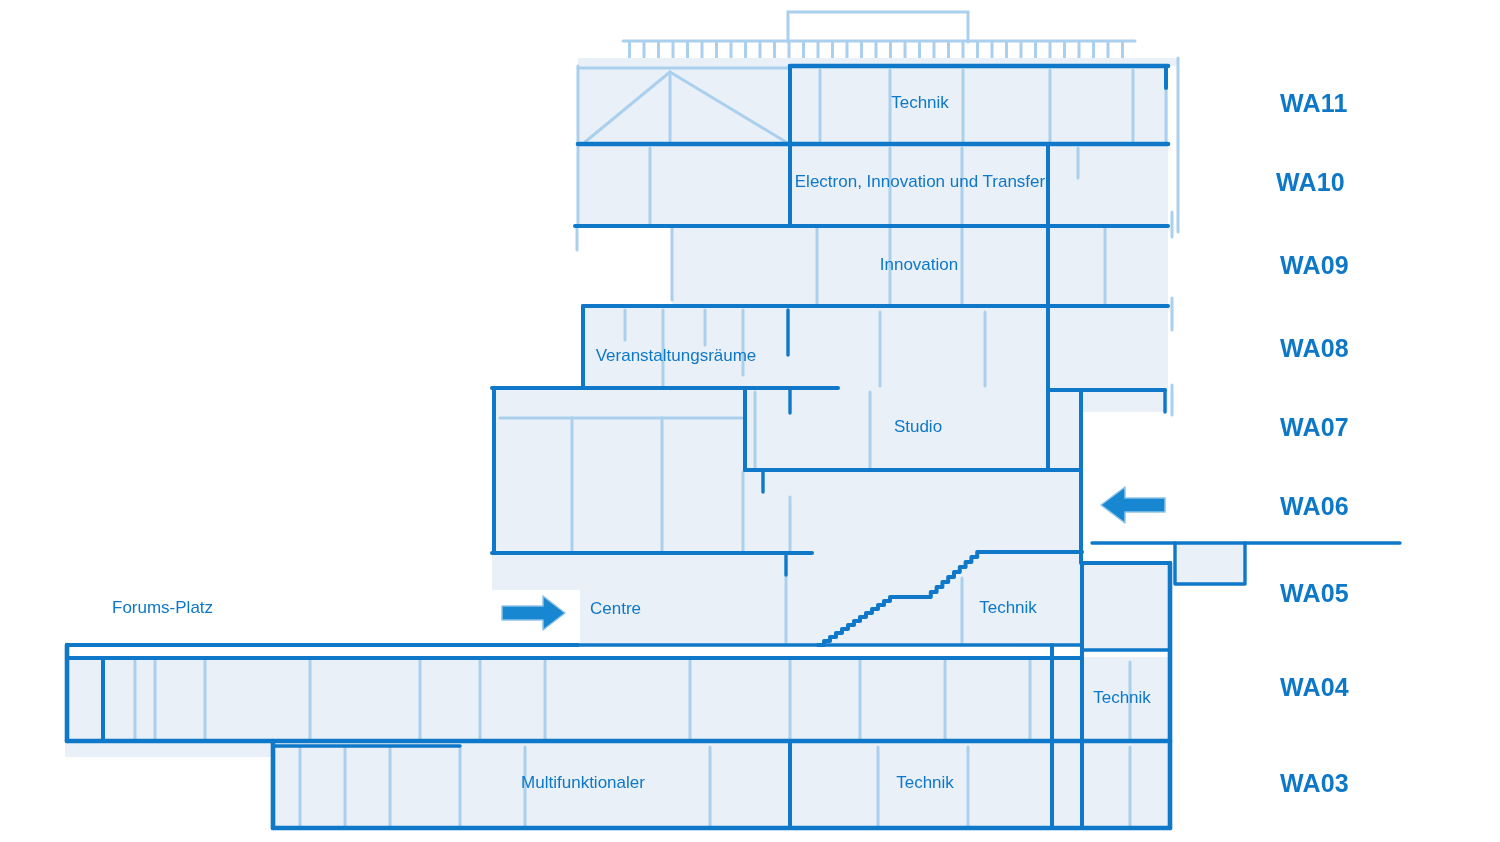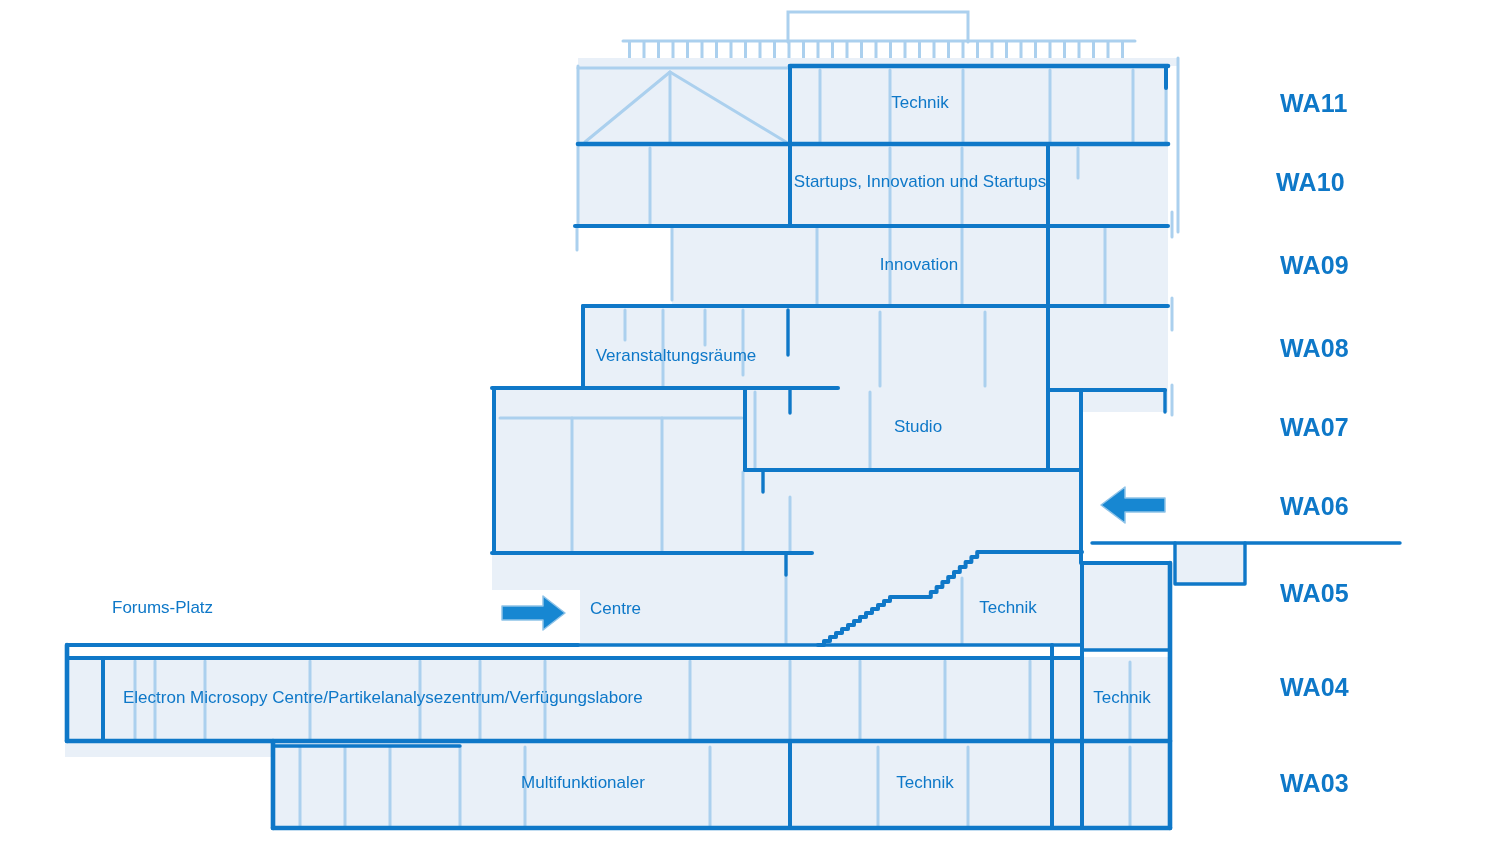--- a/index.html
+++ b/index.html
@@ -185,28 +185,27 @@
     <path class="ld" d="M818,645 l6,0 l0,-4 l6,0 l0,-4 l6,0 l0,-4 l6,0 l0,-4 l6,0 l0,-4 l6,0 l0,-4 l6,0 l0,-4 l6,0 l0,-4 l6,0 l0,-4 l6,0 l0,-4 l6,0 l0,-4 l6,0 l0,-4
          l35,0
          l5.8,0 l0,-5 l5.8,0 l0,-5 l5.8,0 l0,-5 l5.8,0 l0,-5 l5.8,0 l0,-5 l5.8,0 l0,-5 l5.8,0 l0,-5 l5.8,0 l0,-5 l5.8,0 l0,-5
          l25,0"></path>
 
     <polygon class="arr" points="502,606 543,606 543,596 565,613 543,630 543,620 502,620"></polygon>
     <polygon class="arr" points="1165,498 1125,498 1125,487 1101,505 1125,523 1125,512 1165,512"></polygon>
   </svg>
 
   <div class="lbl ctr" style="left:920px;top:103px">Technik</div>
-  <div class="lbl ctr" style="left:920px;top:182px">Startups, Innovation und Startups</div>
+  <div class="lbl ctr" style="left:920px;top:182px">Electron, Innovation und Transfer</div>
   <div class="lbl ctr" style="left:919px;top:265px">Innovation</div>
   <div class="lbl ctr" style="left:676px;top:356px">Veranstaltungsräume</div>
   <div class="lbl ctr" style="left:918px;top:427px">Studio</div>
   <div class="lbl lft" style="left:112px;top:608px">Forums-Platz</div>
   <div class="lbl lft" style="left:590px;top:609px">Centre</div>
   <div class="lbl ctr" style="left:1008px;top:608px">Technik</div>
-  <div class="lbl lft" style="left:123px;top:698px">Electron Microsopy Centre/Partikelanalysezentrum/Verfügungslabore</div>
   <div class="lbl ctr" style="left:1122px;top:698px">Technik</div>
   <div class="lbl ctr" style="left:583px;top:783px">Multifunktionaler</div>
   <div class="lbl ctr" style="left:925px;top:783px">Technik</div>
 
   <div class="lbl code lft" style="left:1280px;top:103px">WA11</div>
   <div class="lbl code lft" style="left:1276px;top:182px">WA10</div>
   <div class="lbl code lft" style="left:1280px;top:265px">WA09</div>
   <div class="lbl code lft" style="left:1280px;top:348px">WA08</div>
   <div class="lbl code lft" style="left:1280px;top:427px">WA07</div>
   <div class="lbl code lft" style="left:1280px;top:506px">WA06</div>

